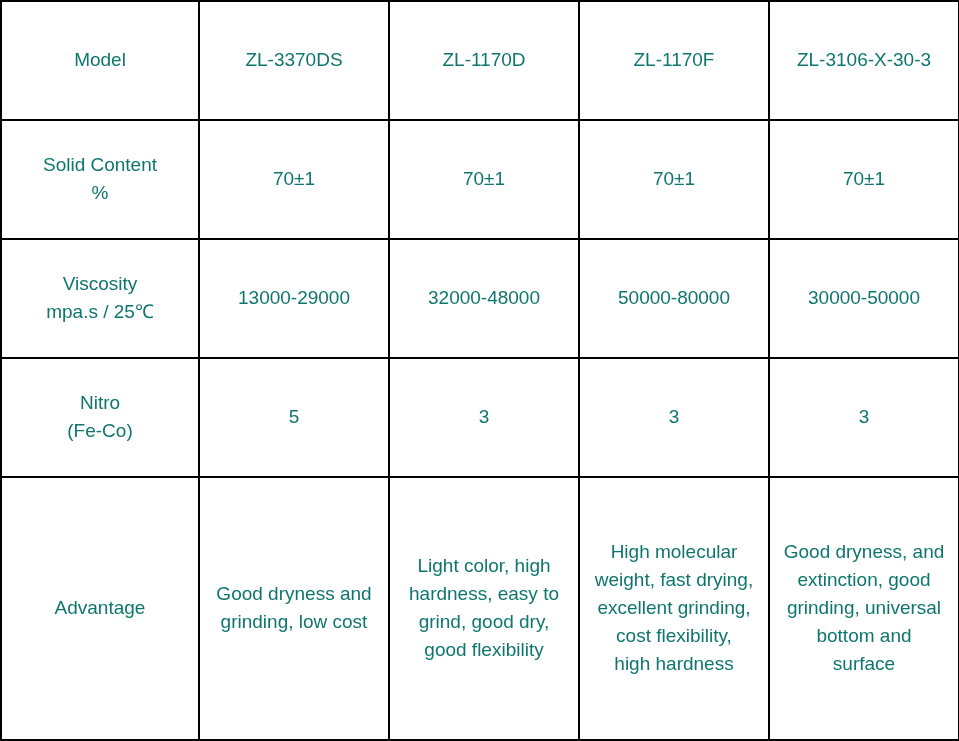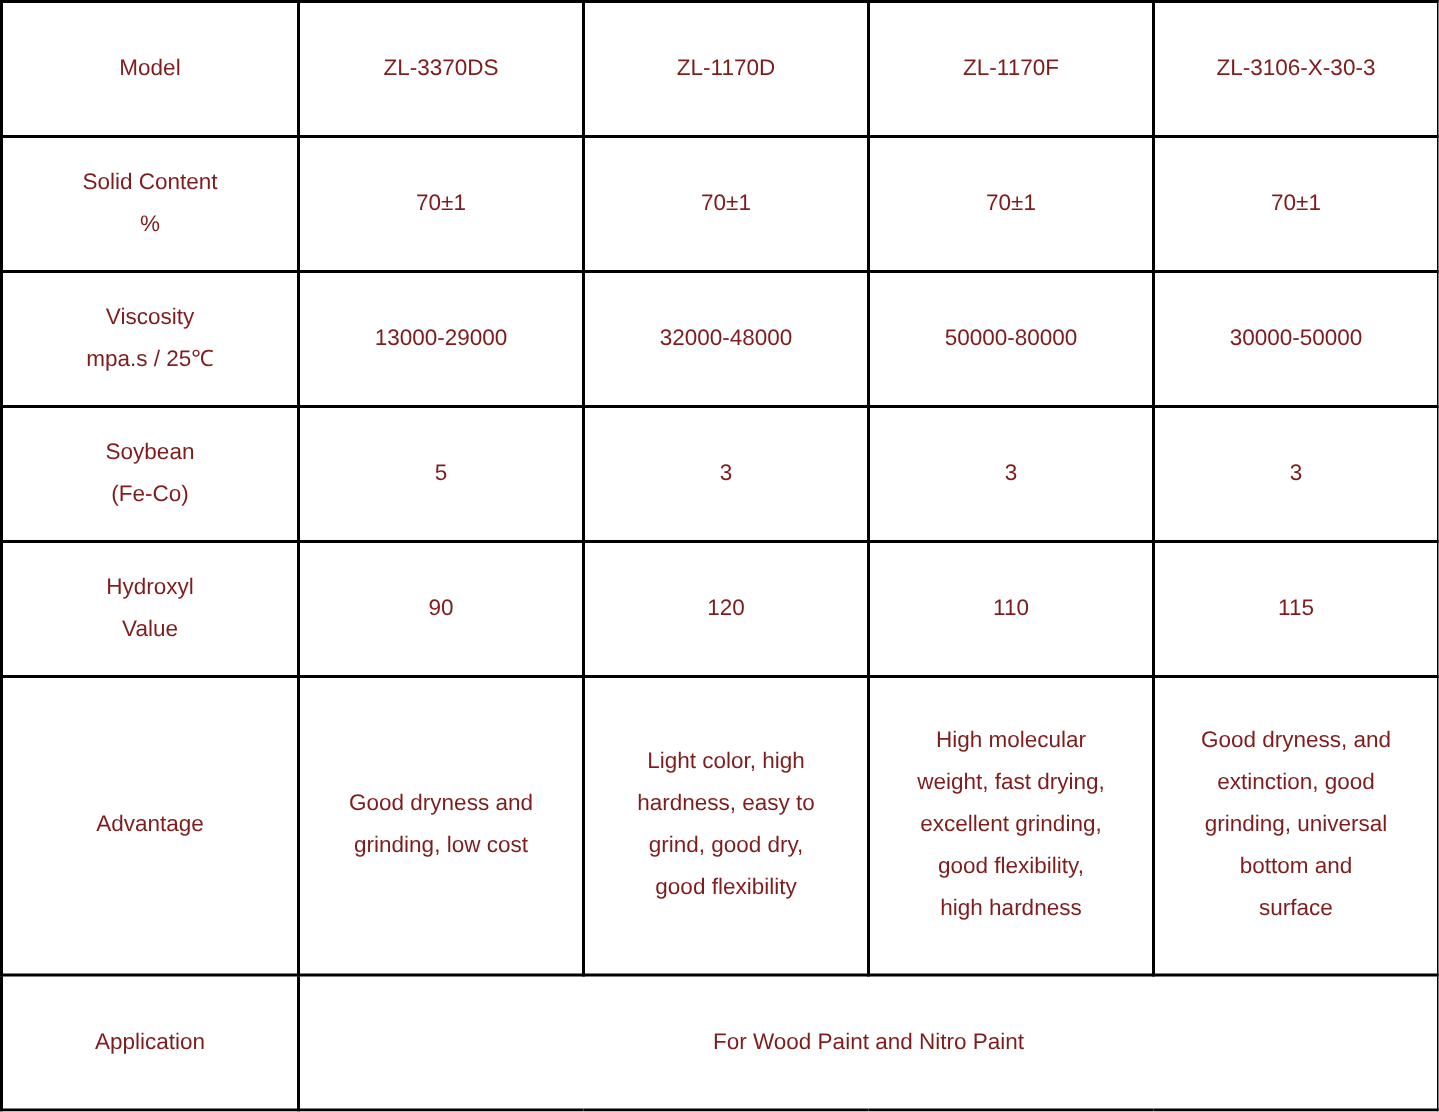--- a/index.html
+++ b/index.html
@@ -3,22 +3,22 @@
 <meta charset="utf-8">
 <style>
   html, body { margin: 0; padding: 0; background: #ffffff; }
   body { width: 959px; height: 741px; overflow: hidden; }
   table.spec {
     border-collapse: collapse;
     table-layout: fixed;
     width: 959px;
     height: 741px;
     font-family: "Liberation Sans", sans-serif;
-    font-size: 15px;
-    color: #7f1d1d;
+    font-size: 19px;
+    color: #0f766e;
   }
   table.spec td {
     border: 2px solid #000000;
     text-align: center;
     vertical-align: middle;
     padding: 0 3px;
     line-height: 28px;
     white-space: pre-line;
   }
   col.c0 { width: 198px; }
@@ -55,52 +55,40 @@
     </tr>
     <tr class="r">
       <td>Viscosity
 mpa.s / 25℃</td>
       <td>13000-29000</td>
       <td>32000-48000</td>
       <td>50000-80000</td>
       <td>30000-50000</td>
     </tr>
     <tr class="r">
-      <td>Soybean
+      <td>Nitro
 (Fe-Co)</td>
       <td>5</td>
       <td>3</td>
       <td>3</td>
       <td>3</td>
-    </tr>
-    <tr class="r">
-      <td>Hydroxyl
-Value</td>
-      <td>90</td>
-      <td>120</td>
-      <td>110</td>
-      <td>115</td>
     </tr>
     <tr class="adv">
       <td>Advantage</td>
       <td>Good dryness and
 grinding, low cost</td>
       <td>Light color, high
 hardness, easy to
 grind, good dry,
 good flexibility</td>
       <td>High molecular
 weight, fast drying,
 excellent grinding,
-good flexibility,
+cost flexibility,
 high hardness</td>
       <td>Good dryness, and
 extinction, good
 grinding, universal
 bottom and
 surface</td>
     </tr>
-    <tr class="r">
-      <td>Application</td>
-      <td colspan="4">For Wood Paint and Nitro Paint</td>
-    </tr>
   </tbody>
 </table>
 
 </body></html>

